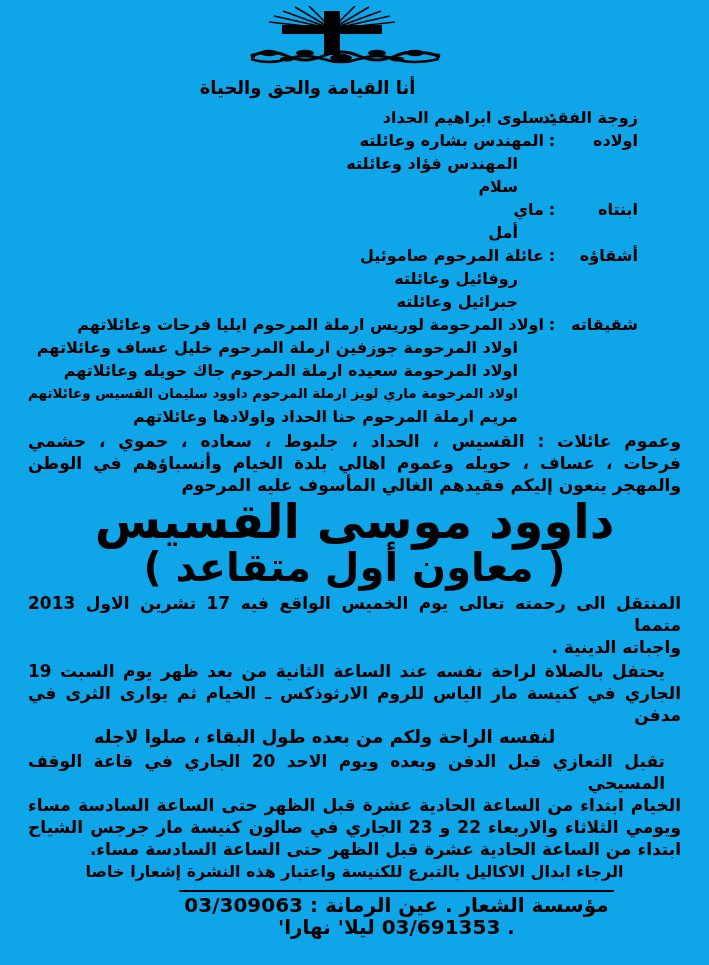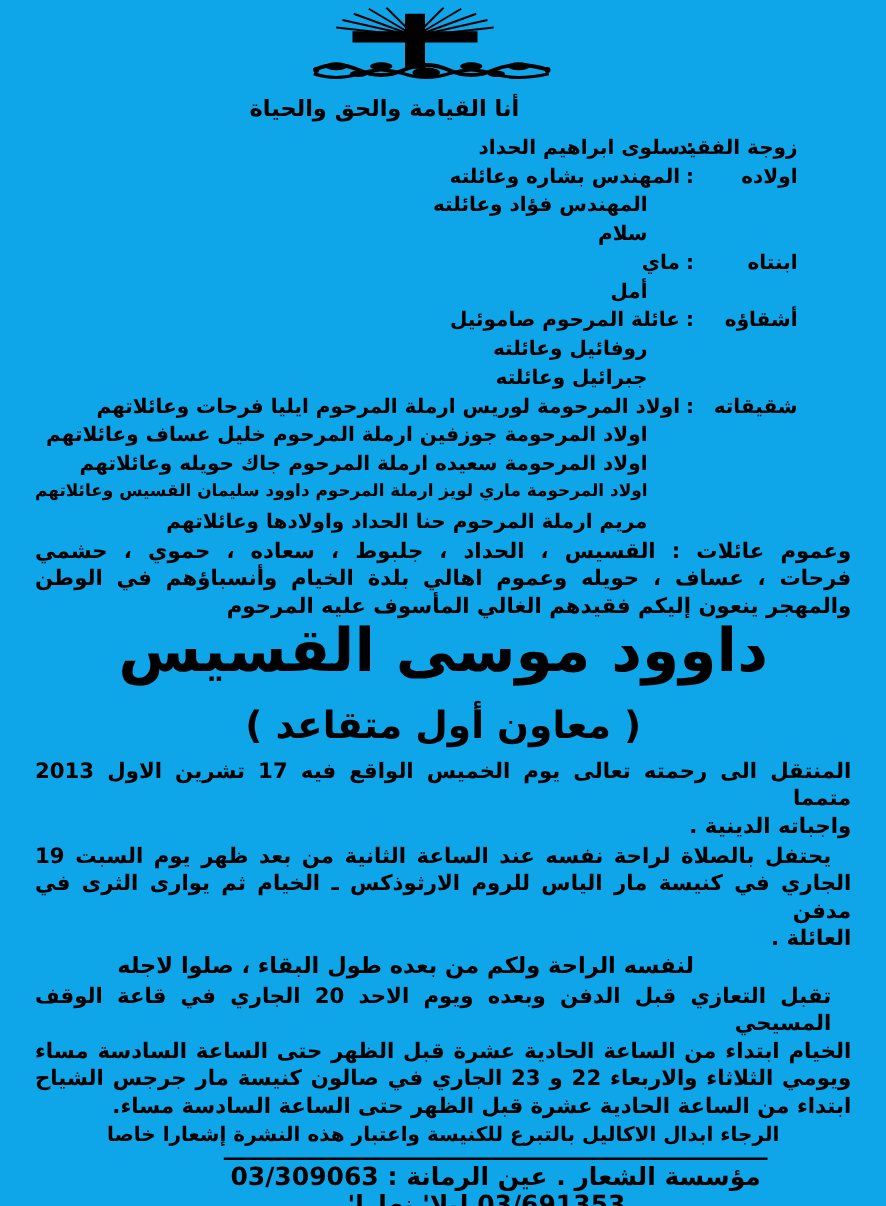--- a/index.html
+++ b/index.html
@@ -38,21 +38,21 @@
   .row-value.cont{padding-right:26px;}
   .row-value.small{font-size:13.5px;}
   
   .par{margin-top:2px;font-size:17px;line-height:22px;}
   .par .jline{text-align:justify;text-align-last:justify;}
   .par .jline.lastline{text-align-last:right;}
   .par.indent .jline.firstline{padding-right:16px;}
   .par.mt8{margin-top:8px;}
   
   .name{text-align:center;font-size:48px;line-height:46px;margin-top:2px;}
-  .rank{text-align:center;font-size:30px;line-height:34px;margin-top:20px;}
+  .rank{text-align:center;font-size:40px;line-height:34px;margin-top:6px;}
   
   .prayer{
     width:fit-content;margin:0 auto;
     transform:translateX(-30px);
     font-size:18px;line-height:22px;
   }
   .notice{text-align:center;font-size:16px;line-height:20px;margin-top:2px;}
   
   .footer-block{margin:8px 67px 0 0;width:435px;}
   .sep-line{border-top:2.5px solid #000;width:100%;height:0;}
@@ -197,21 +197,20 @@
   <div class="rank">( معاون أول متقاعد )</div>
 
   <div class="par mt8">
       <div class="jline firstline">المنتقل الى رحمته تعالى يوم الخميس الواقع فيه 17 تشرين الاول 2013 متمما</div>
       <div class="jline lastline">واجباته الدينية .</div>
     </div>
 
   <div class="par indent">
       <div class="jline firstline">يحتفل بالصلاة لراحة نفسه عند الساعة الثانية من بعد ظهر يوم السبت 19</div>
       <div class="jline">الجاري في كنيسة مار الياس للروم الارثوذكس ـ الخيام ثم يوارى الثرى في مدفن</div>
-      <div class="jline lastline">العائلة .</div>
     </div>
 
   <div class="prayer">لنفسه الراحة ولكم من بعده طول البقاء ، صلوا لاجله</div>
 
   <div class="par indent">
       <div class="jline firstline">تقبل التعازي قبل الدفن وبعده ويوم الاحد 20 الجاري في قاعة الوقف المسيحي</div>
       <div class="jline">الخيام ابتداء من الساعة الحادية عشرة قبل الظهر حتى الساعة السادسة مساء</div>
       <div class="jline">ويومي الثلاثاء والاربعاء 22 و 23 الجاري في صالون كنيسة مار جرجس الشياح</div>
       <div class="jline lastline">ابتداء من الساعة الحادية عشرة قبل الظهر حتى الساعة السادسة مساء.</div>
     </div>

